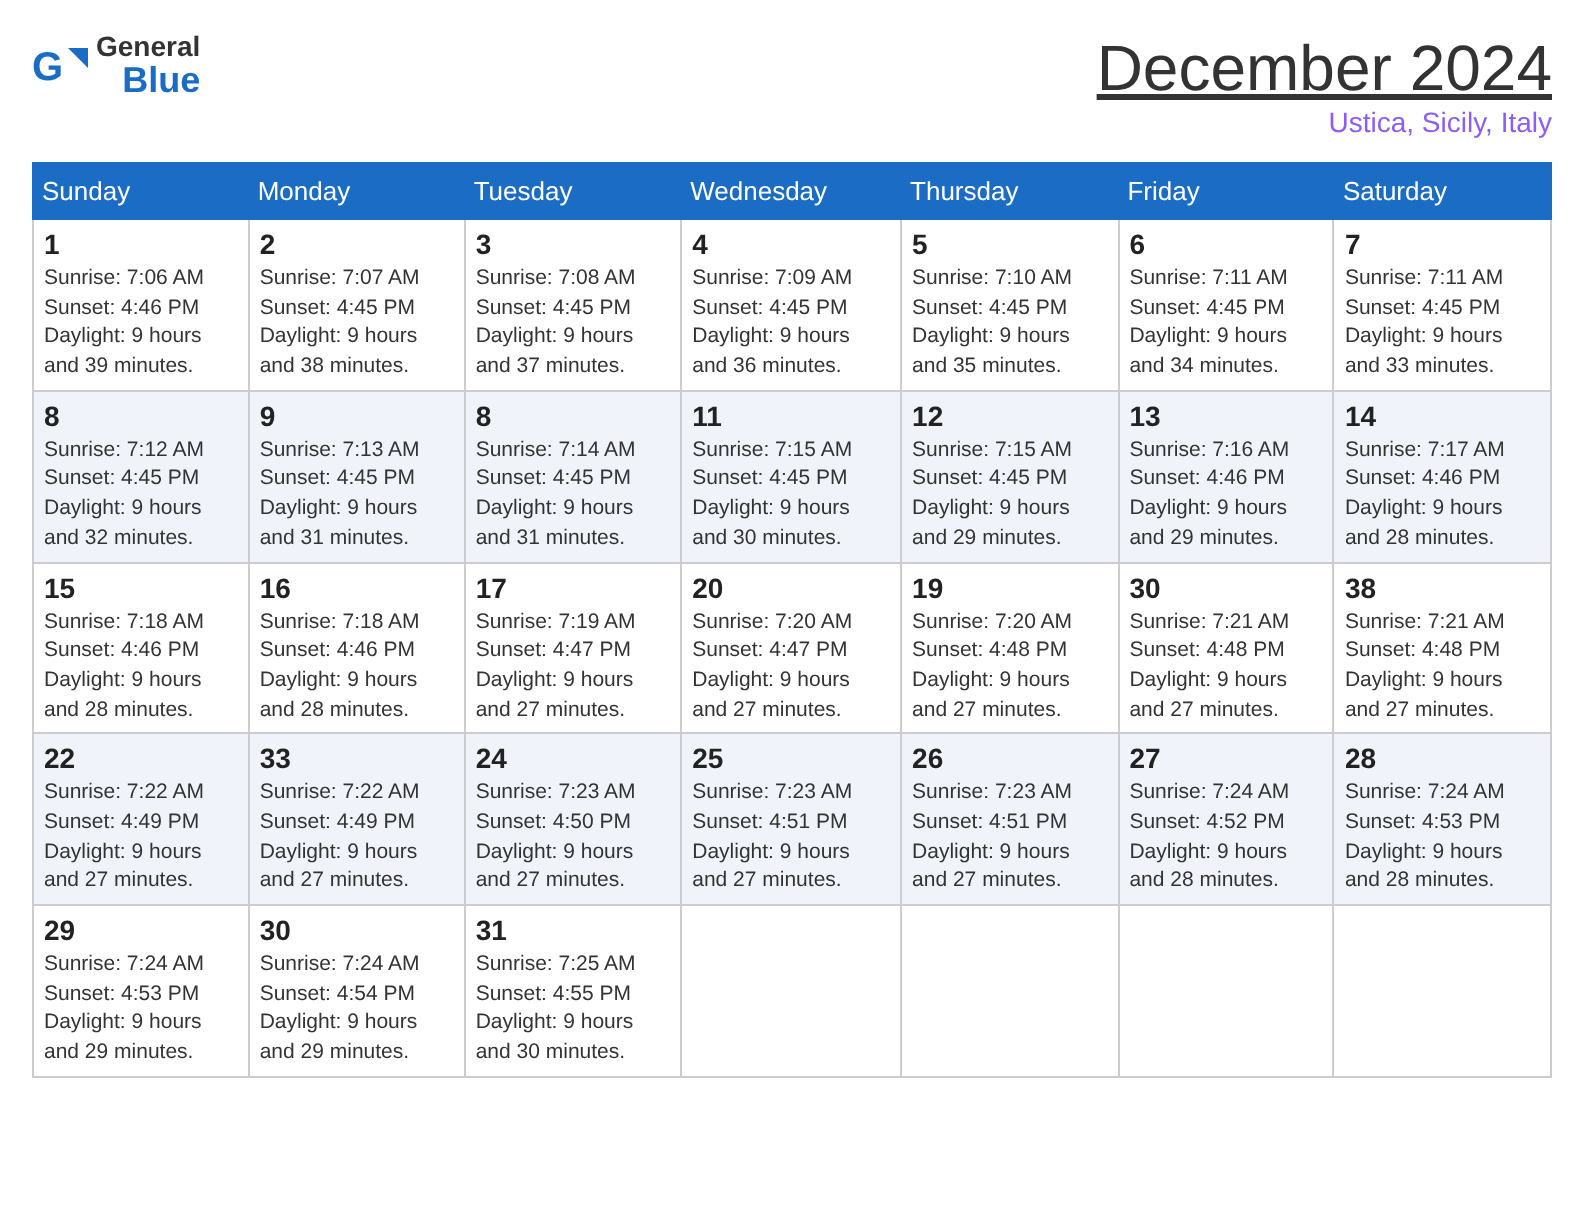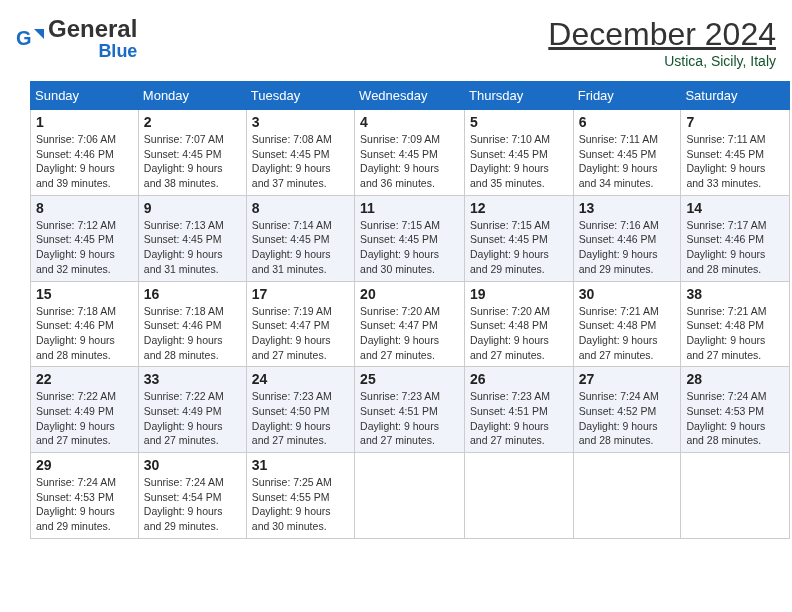--- a/index.html
+++ b/index.html
@@ -29,27 +29,26 @@
       text-align: right;
     }
     .month-title {
       font-size: 32px;
       font-weight: normal;
       color: #333;
       text-decoration: underline;
     }
     .location {
       font-size: 14px;
-      color: #14532d;
+      color: #8b5cf6;
     }
     .calendar {
       width: 100%;
       border-collapse: collapse;
       font-size: 11px;
-      margin-left: 14px;
     }
     .calendar th {
       background-color: #1a6cc4;
       color: white;
       padding: 6px 4px;
       text-align: left;
       font-size: 13px;
       font-weight: normal;
       border: 1px solid #1a6cc4;
     }
@@ -83,21 +82,21 @@
 </head>
 <body>
 
 <div class="header">
   <div class="logo">
     <svg class="logo-icon" viewBox="0 0 28 28">
       <text x="0" y="20" font-size="20" fill="#1a6cc4" font-weight="bold">G</text>
       <polygon points="18,4 28,4 28,14" fill="#1a6cc4"></polygon>
     </svg>
     <div>
-      <div style="font-size:24px;font-weight:bold;color:#333;line-height:1.1;">General</div>
+      <div style="font-size:14px;font-weight:bold;color:#333;line-height:1.1;">General</div>
       <div style="font-size:18px;font-weight:bold;color:#1a6cc4;line-height:1.1;text-align:right;">Blue</div>
     </div>
   </div>
   <div class="title-block">
     <div class="month-title">December 2024</div>
     <div class="location">Ustica, Sicily, Italy</div>
   </div>
 </div>
 
 <table class="calendar" id="calendar-table">

